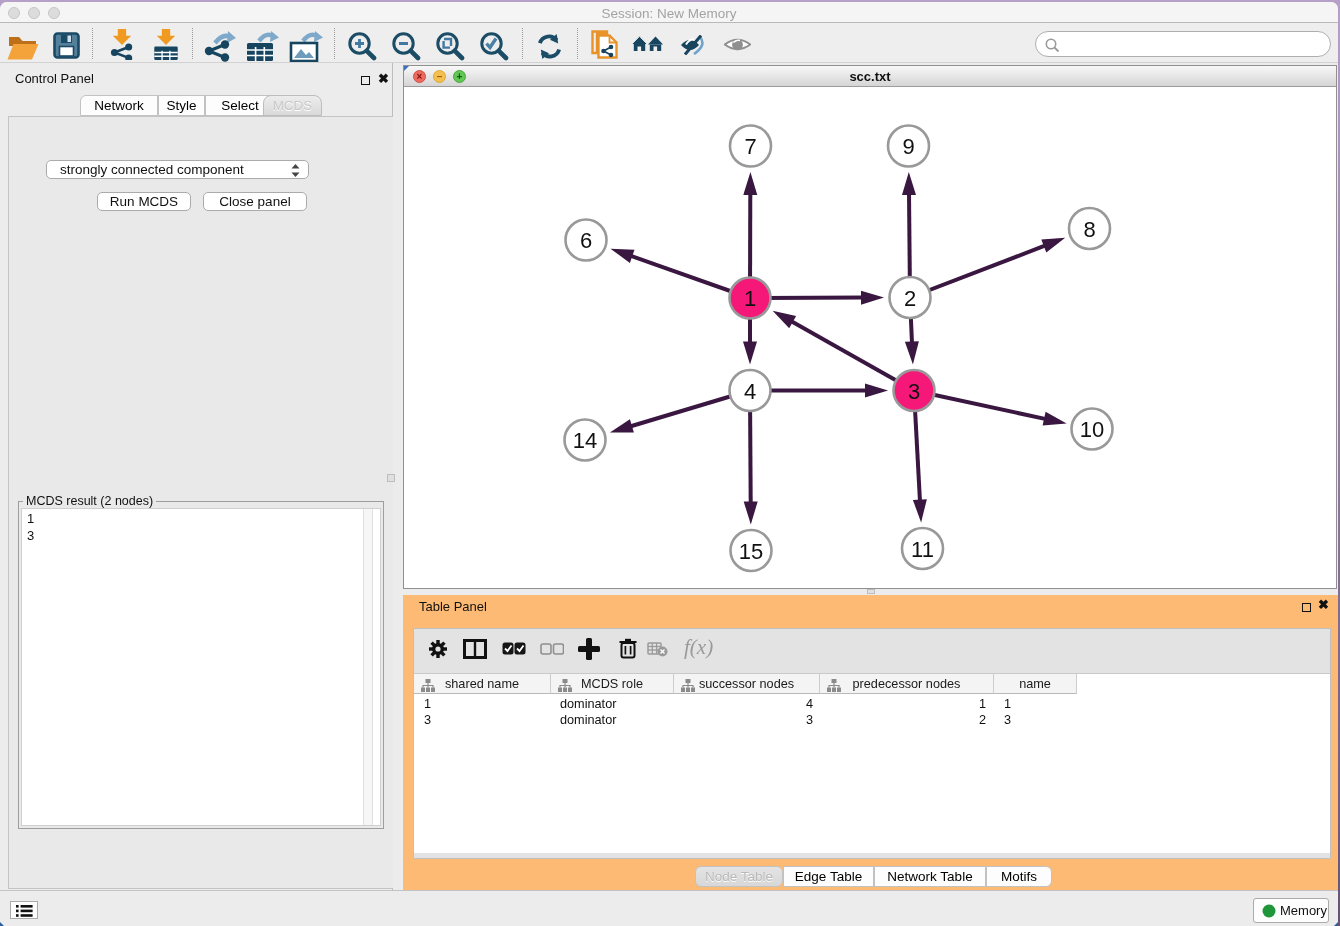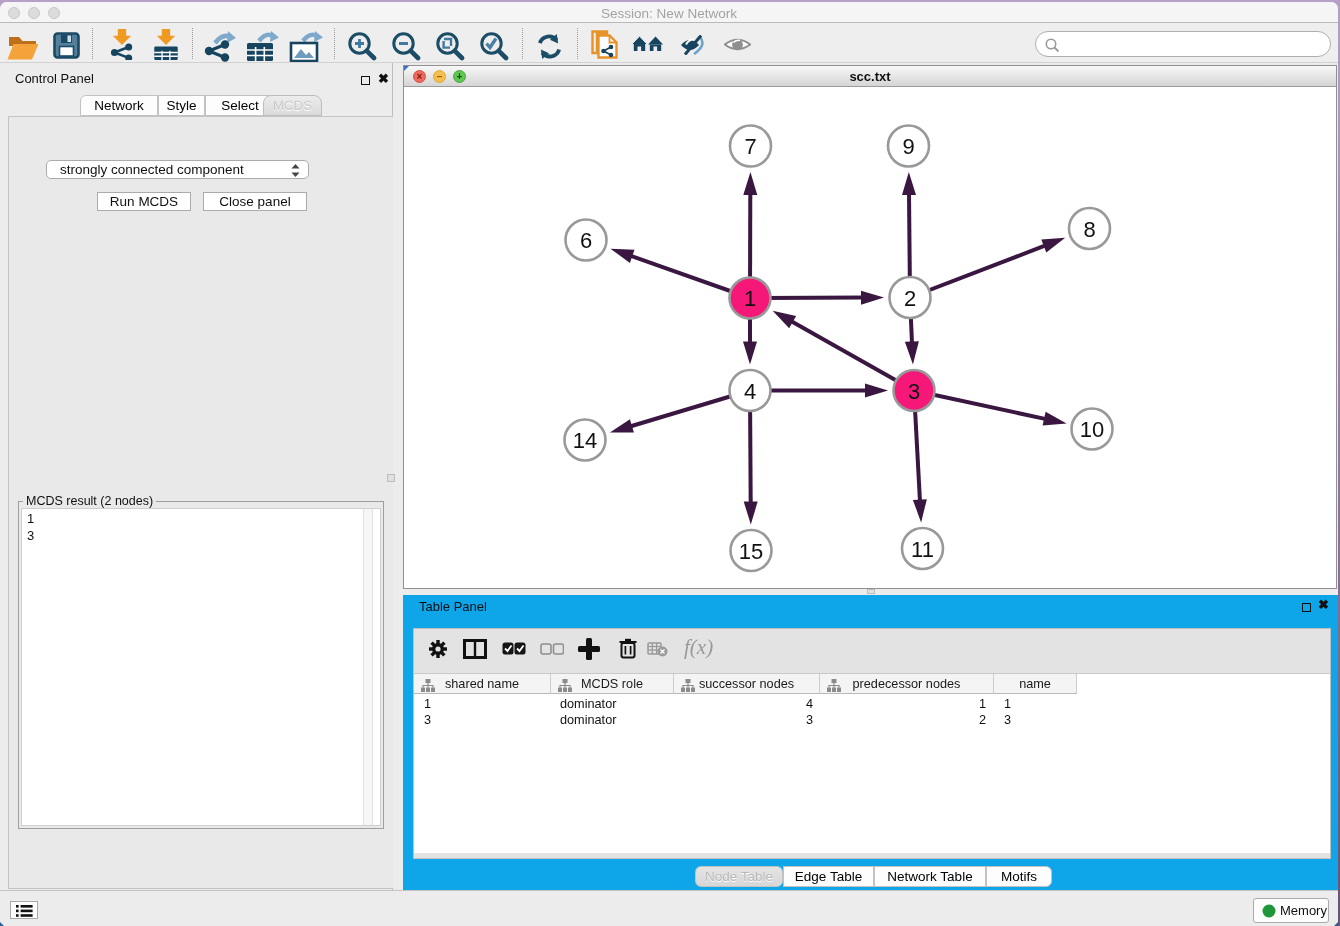--- a/index.html
+++ b/index.html
@@ -13,46 +13,46 @@
 #search{position:absolute;left:1035px;top:8px;width:296px;height:26px;background:#fff;border:1px solid #aeaeae;border-radius:13px;}
 #cpanel{position:absolute;left:0;top:61px;width:393px;bottom:36px;background:#ececec;border-right:1px solid #bdbdbd;}
 #cptitle{position:absolute;left:15px;top:8px;font-size:13px;color:#111;}
 .pbtn{position:absolute;width:9px;height:9px;border:1.5px solid #111;background:transparent;}
 .pclose{position:absolute;font-size:13px;font-weight:bold;color:#111;}
 .tab{position:absolute;height:21px;background:#fdfdfd;border:1px solid #c2c2c2;font-size:13.5px;color:#000;text-align:center;line-height:19px;}
 .tabsel{background:linear-gradient(180deg,#ededed,#d9d9d9);color:#c9c9c9;text-shadow:0 1px 0 #fff;border-radius:8px 8px 0 0;border-color:#bdbdbd;}
 #cpcontent{position:absolute;left:8px;top:53px;width:385px;bottom:1px;background:#e9e9e9;border:1px solid #c4c4c4;border-right:none;}
 #optlabel{position:absolute;left:0;right:0;top:21px;text-align:center;font-size:13.5px;color:#111;}
 #dropdown{position:absolute;left:37px;top:43px;width:263px;height:19px;background:#fff;border:1px solid #ababab;border-radius:5px;font-size:13.5px;color:#111;line-height:17px;padding-left:13px;}
-.btn{position:absolute;top:75px;height:19px;background:#fff;border:1px solid #ababab;border-radius:0;font-size:13.5px;color:#111;text-align:center;line-height:17px;}
+.btn{position:absolute;top:75px;height:19px;background:#fff;border:1px solid #ababab;border-radius:5px;font-size:13.5px;color:#111;text-align:center;line-height:17px;}
 #fieldset{position:absolute;left:9px;top:384px;width:366px;height:328px;border:1px solid #9e9e9e;}
 #fslegend{position:absolute;left:4px;top:-8px;background:#e9e9e9;font-size:12.5px;color:#111;padding:0 3px;}
 #fsinner{position:absolute;left:2px;top:6px;right:2px;bottom:2px;background:#fff;border:1px solid #cfcfcf;font-size:13px;color:#111;line-height:16.5px;padding:2px 0 0 5px;}
 #fstrack{position:absolute;right:7px;top:0;width:10px;bottom:0;background:#f6f6f6;border-left:1px solid #e0e0e0;border-right:1px solid #e0e0e0;}
 #nwin{position:absolute;left:403px;top:63px;width:934px;height:524px;border:1px solid #909090;background:#fff;}
 #ntitle{position:absolute;left:0;top:0;right:0;height:21px;background:linear-gradient(180deg,#f8f8f8,#d5d5d5);border-bottom:1px solid #9c9c9c;text-align:center;font-size:13px;font-weight:bold;color:#111;line-height:21px;}
 .tfl{position:absolute;top:4px;width:13px;height:13px;border-radius:50%;font:bold 10px "Liberation Sans";text-align:center;line-height:12px;}
-#tpanel{position:absolute;left:403px;top:593px;right:0;bottom:36px;background:#0ea5e9;}
+#tpanel{position:absolute;left:403px;top:593px;right:0;bottom:36px;background:#fdba74;}
 #tptitle{position:absolute;left:16px;top:4px;font-size:13px;color:#111;}
 #tbox{position:absolute;left:10px;top:33px;width:918px;height:231px;background:#e3e3e3;border:1px solid #c0c0c0;}
 #ttable{position:absolute;left:0px;top:44px;right:0px;bottom:5px;background:#fff;border-top:1px solid #c9c9c9;}
 .hcell{position:absolute;top:0;height:20px;background:#f4f4f4;border-right:1px solid #cdcdcd;border-bottom:1px solid #b9b9b9;font-size:12.7px;color:#1a1a1a;text-align:center;line-height:20px;}
 .rcell{position:absolute;font-size:12.7px;color:#111;}
 .btab{position:absolute;top:271px;height:21px;background:#fdfdfd;border:1px solid #c2c2c2;font-size:13.5px;color:#000;text-align:center;line-height:19px;}
 #statusbar{position:absolute;left:0;right:0;bottom:0;height:36px;background:#ececec;border-top:1px solid #c3c3c3;}
 #memorybtn{position:absolute;right:9px;top:7px;width:76px;height:25px;background:#fdfdfd;border:1px solid #ababab;border-radius:3px;font-size:13px;color:#111;}
 #listbtn{position:absolute;left:10px;top:10px;width:28px;height:18px;background:#fdfdfd;border:1px solid #ababab;}
 .btab.tabsel{background:linear-gradient(180deg,#e4e4e4,#d7d7d7);color:#b9b9b9;text-shadow:0 1px 0 #fff;}
 </style></head><body>
 <div id="win">
 <div id="titlebar">
  <div class="tl" style="left:8px;"></div>
       <div class="tl" style="left:28px;"></div>
       <div class="tl" style="left:48px;"></div>
- <div id="wtitle">Session: New Network</div>
+ <div id="wtitle">Session: New Memory</div>
 </div>
 <div id="toolbar">
 <svg class="abs" style="left:7px;top:9px;" width="32" height="29" viewBox="0 0 32 29">
  <path d="M2 5 L12 5 L15.5 9 L29 9 L29 14 L2 14 Z" fill="#bd7019"></path>
  <path d="M0.5 27.5 L6.5 12 L31.5 12 L25 27.5 Z" fill="#f4a33b"></path>
 </svg>
 <svg class="abs" style="left:53px;top:9px;" width="27" height="27" viewBox="0 0 27 27">
  <rect x="1.5" y="1.5" width="24" height="24" rx="3" fill="#55809c" stroke="#1a4a66" stroke-width="2.6"></rect>
  <rect x="8" y="2.5" width="11" height="8.5" fill="#1a4a66"></rect>
         <rect x="14.5" y="3.5" width="3.5" height="6.5" fill="#cfe0ea"></rect>

